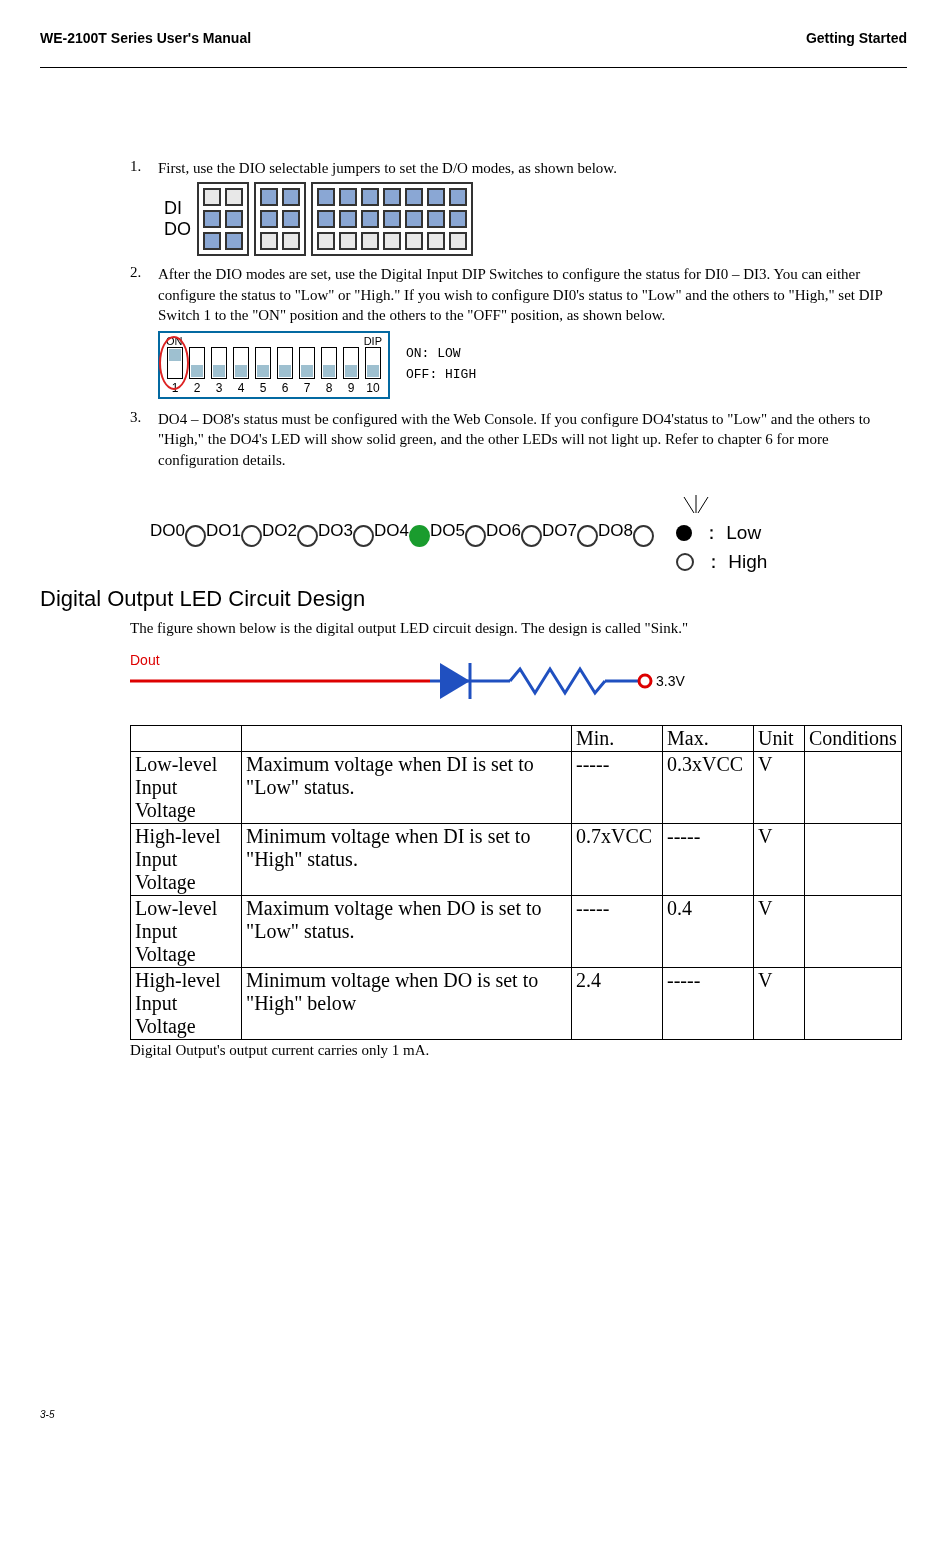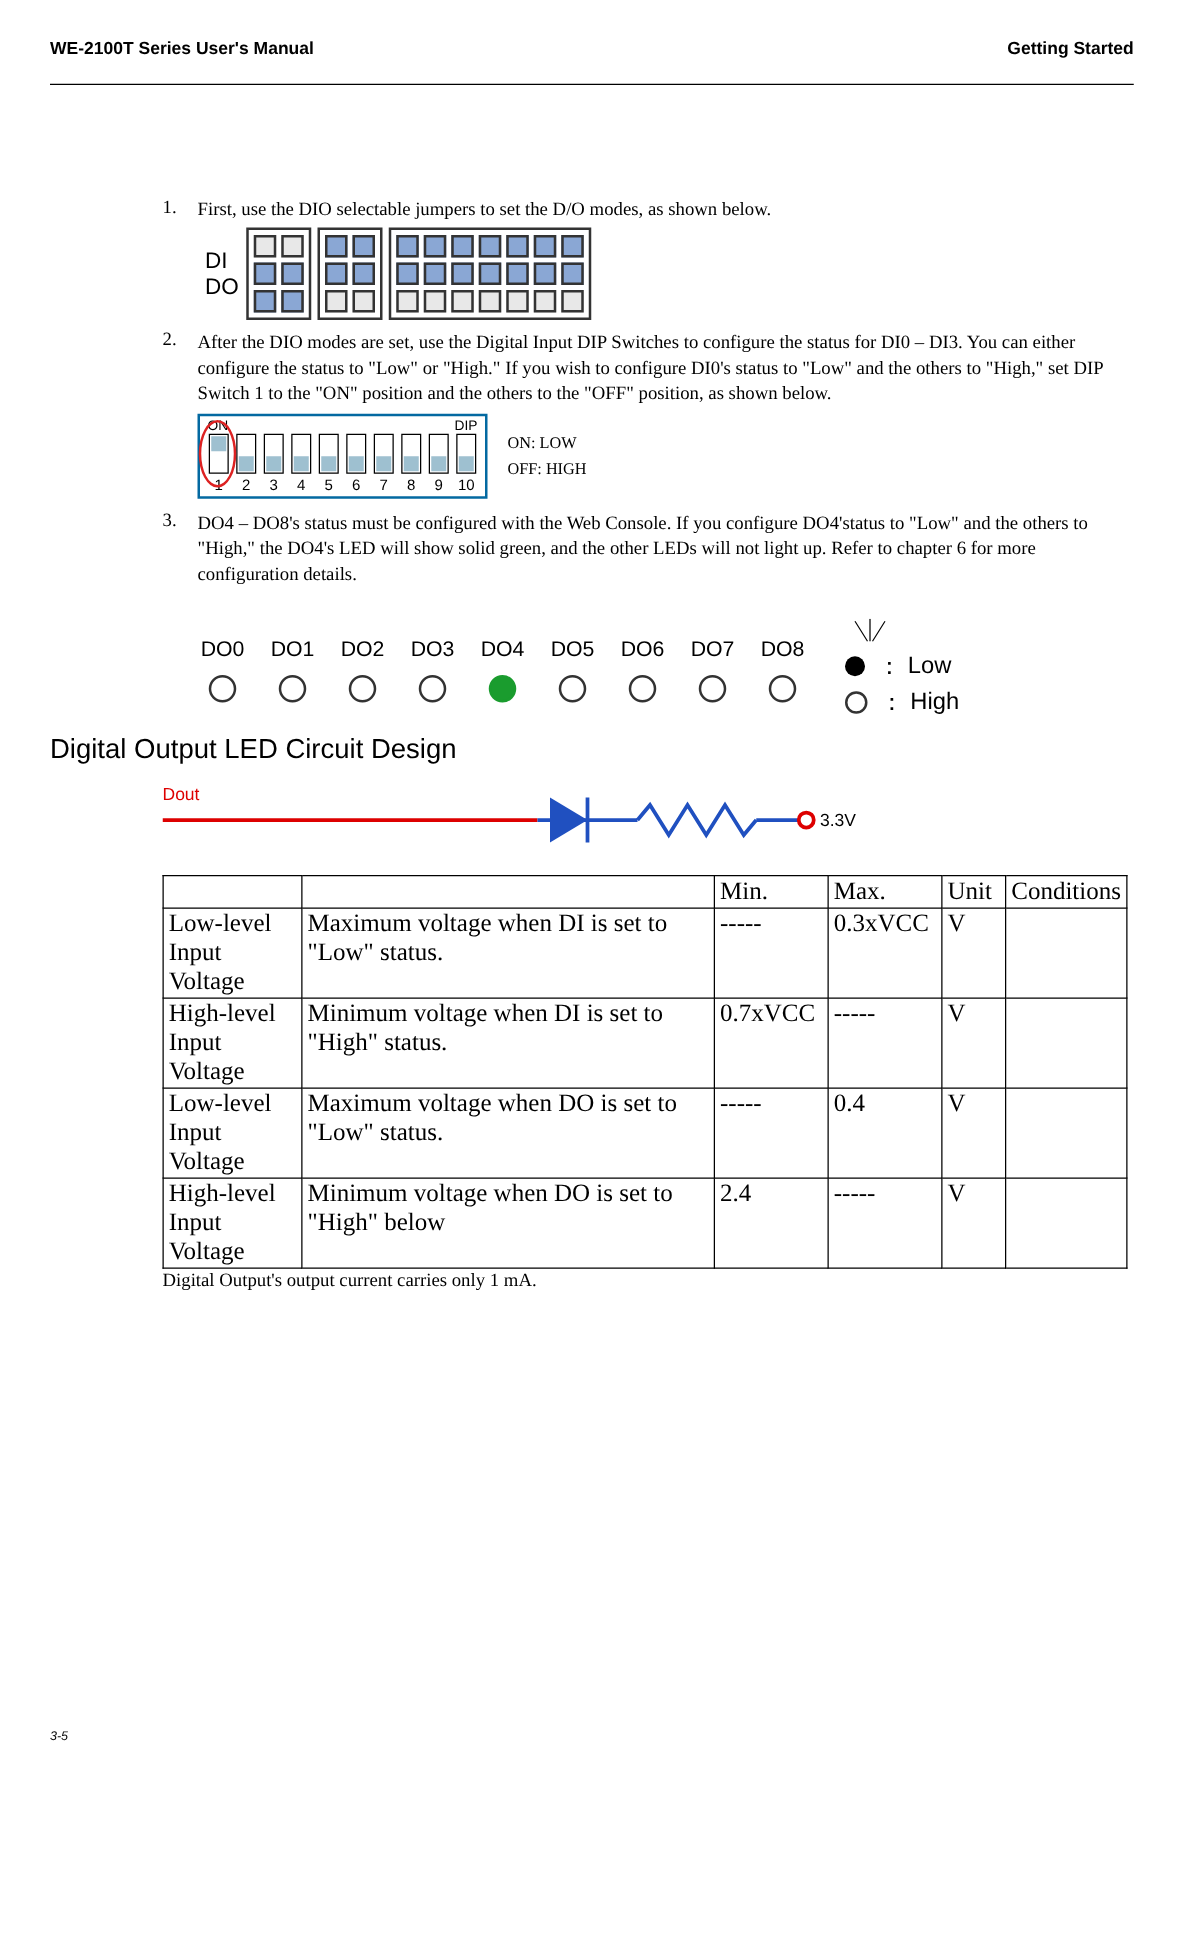--- a/index.html
+++ b/index.html
@@ -130,35 +130,35 @@
     position: absolute;
     border: 2px solid #d22;
     border-radius: 50%;
     width: 26px;
     height: 50px;
     top: 3px;
     left: -1px;
   }
   .dip-legend {
     margin-left: 16px;
-    font-family: Liberation Serif, serif;
+    font-family: Liberation Mono, monospace;
     font-size: 13px;
     line-height: 1.6;
   }
 
   
   .do-led-diagram {
     display: flex;
     align-items: center;
     font-family: Arial, sans-serif;
     padding: 20px 0 8px 20px;
   }
   .do-col {
     display: flex;
-    flex-direction: column;
+    flex-direction: row;
     align-items: center;
     width: 56px;
   }
   .do-label {
     font-size: 17px;
     margin-bottom: 10px;
   }
   .do-led {
     width: 18px;
     height: 18px;
@@ -449,20 +449,21 @@
       <div class="legend-row"><div class="legend-dot-black"></div><span>：</span>&nbsp;<span>Low</span></div>
       <div class="legend-row"><div class="legend-dot-open"></div><span>：</span>&nbsp;<span>High</span></div>
     </div>
   </div>
 
 </div>
 
 <div class="h2">Digital Output LED Circuit Design</div>
 
 <div class="content">
+  <div>The figure shown below is the digital output LED circuit design. The design is called "Sink."</div>
 
   <div class="circuit">
     <svg width="560" height="56">
       <text x="0" y="14" fill="#d00" font-family="Arial" font-size="14">Dout</text>
       <line x1="0" y1="30" x2="300" y2="30" stroke="#d00" stroke-width="3"></line>
       <line x1="300" y1="30" x2="340" y2="30" stroke="#2050c0" stroke-width="3"></line>
       <polygon points="340,30 310,12 310,48" fill="#2050c0"></polygon>
       <line x1="340" y1="12" x2="340" y2="48" stroke="#2050c0" stroke-width="3"></line>
       <line x1="340" y1="30" x2="380" y2="30" stroke="#2050c0" stroke-width="3"></line>
       <polyline points="380,30 390,18 405,42 420,18 435,42 450,18 465,42 475,30" fill="none" stroke="#2050c0" stroke-width="3"></polyline>

